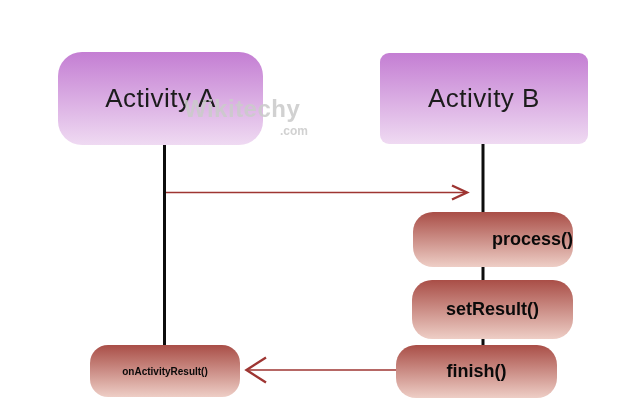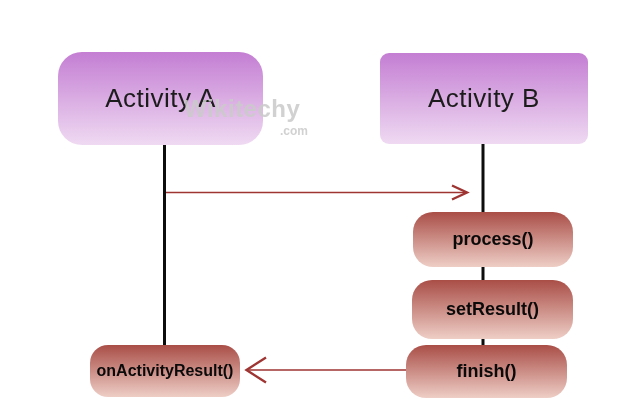--- a/index.html
+++ b/index.html
@@ -18,25 +18,25 @@
   #actor-a { left:58px;  top:52px; width:205px; height:93px; }
   #actor-b { left:380px; top:53px; width:208px; height:91px;border-radius:9px; }
 
   
   .step {
     position:absolute; border-radius:20px;
     background:linear-gradient(180deg, var(--step-top) 0%, var(--step-bottom) 100%);
     display:flex; align-items:center; justify-content:center;
     font-weight:bold; font-size:18px; color:#0a0a0a;
   }
-  #step-process           { left:413px; top:212px; width:160px; height:55px; }
+  #step-process           { left:413px; top:212px; width:160px; height:55px;justify-content:flex-end; }
   #step-set-result        { left:412px; top:280px; width:161px; height:59px; }
-  #step-finish            { left:406px; top:345px; width:161px; height:53px; }
+  #step-finish            { left:396px; top:345px; width:161px; height:53px; }
   #step-on-activity-result{ left:90px;  top:345px; width:150px; height:52px;
-                            font-size:16px; border-radius:18px; }
+                            font-size:10px; border-radius:18px; }
 
   
   .message-label {
     position:absolute; left:166px; top:169px; width:302px;
     text-align:center; font-size:17.5px; letter-spacing:.3px; color:#101010;
   }
 
   
   #lines { position:absolute; left:0; top:0; z-index:0; }
   .box-layer { position:absolute; left:0; top:0; width:640px; height:345px; z-index:1; }

